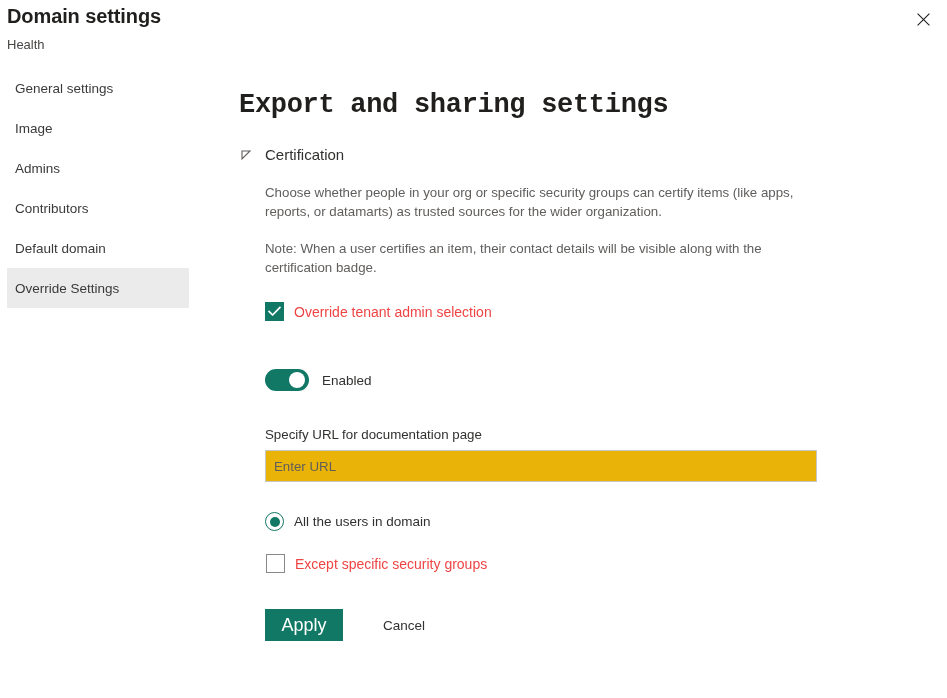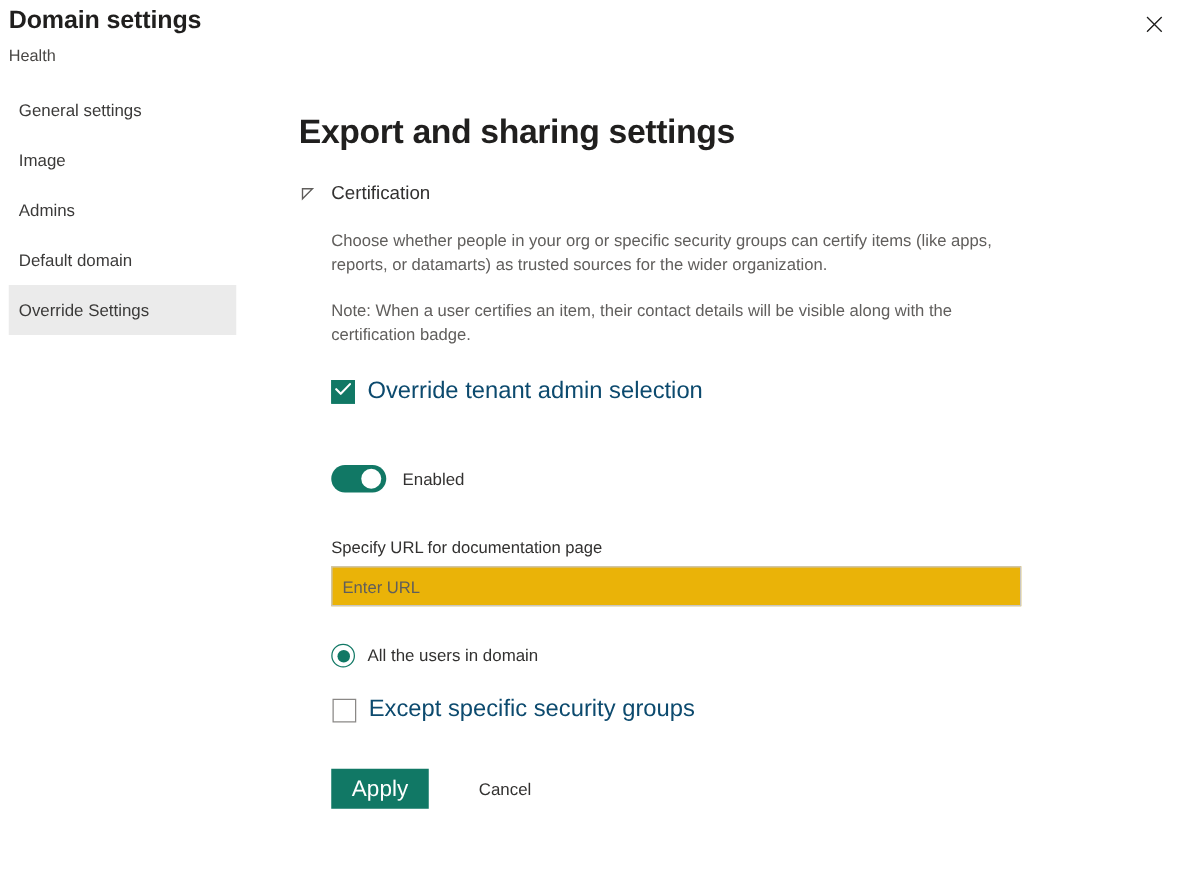--- a/index.html
+++ b/index.html
@@ -84,20 +84,21 @@
     top: 88px;
     width: 600px;
   }
   .content-title {
     font-size: 27px;
     font-weight: bold;
     color: #201f1e;
     letter-spacing: -0.3px;
     margin: 0;
     line-height: 34px;
+    font-family: Liberation Mono, monospace;
   }
 
   .section-head {
     display: flex;
     align-items: center;
     margin-top: 24px;
     cursor: pointer;
     width: max-content;
   }
   .section-chevron {
@@ -142,22 +143,22 @@
     align-items: center;
     justify-content: center;
     flex: none;
   }
   .checkbox.checked {
     background: #117865;
     border-color: #117865;
   }
   .check-label {
     margin-left: 10px;
-    font-size: 19px;
-    color: #0c4a6e;
+    font-size: 14px;
+    color: #ef4444;
   }
 
   
   .toggle-row {
     display: flex;
     align-items: center;
     margin-top: 48px;
     width: max-content;
     cursor: pointer;
   }
@@ -294,20 +295,23 @@
   <div class="sidebar-item">
     <span>General settings</span>
   </div>
   <div class="sidebar-item">
     <span>Image</span>
   </div>
   <div class="sidebar-item">
     <span>Admins</span>
   </div>
   <div class="sidebar-item">
+    <span>Contributors</span>
+  </div>
+  <div class="sidebar-item">
     <span>Default domain</span>
   </div>
   <div class="sidebar-item selected">
     <span>Override Settings</span>
   </div>
 </nav>
 
 <main class="content">
 
   <h1 class="content-title">Export and sharing settings</h1>

